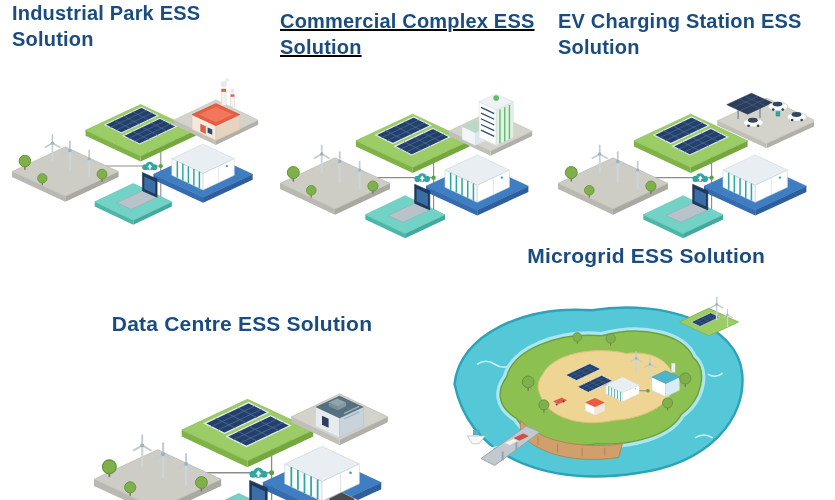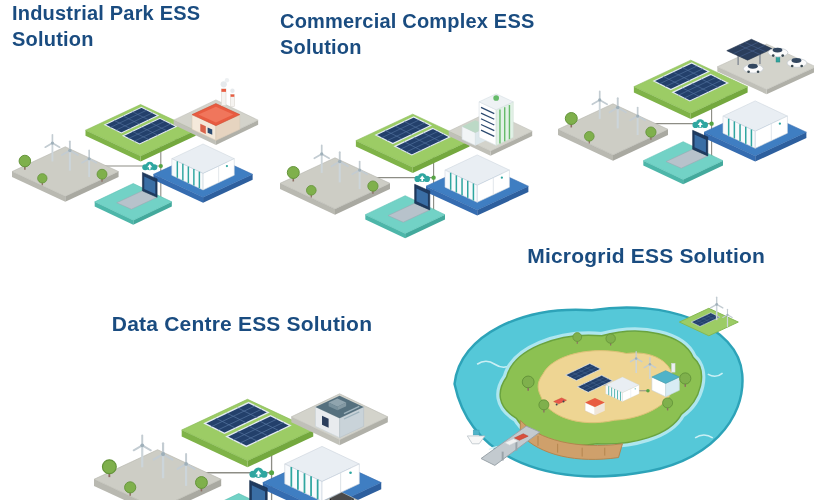--- a/index.html
+++ b/index.html
@@ -13,21 +13,21 @@
     color:var(--title,#1a4c80);
     font-weight:700;
     font-size:20px;
     line-height:1.3;
     letter-spacing:.2px;
   }
   .panel.big h2{font-size:21px;text-align:right;}
   #p-datacentre h2{text-align:center;}
   .scene{display:block;}
   #p-industrial{left:12px;top:0;width:248px;}
-  #p-commercial{left:280px;top:8px;width:264px;}
+  #p-commercial{left:280px;top:8px;width:264px;text-decoration:underline;}
   #p-ev{left:558px;top:8px;width:266px;}
   #p-datacentre{left:92px;top:262px;width:300px;margin-top:48px;}
   #p-microgrid{left:430px;top:242px;width:335px;}
   #p-industrial .scene{width:248px;}
   #p-commercial .scene{width:256px;}
   #p-ev .scene{width:256px;}
   #p-datacentre .scene{width:296px;margin:0 auto;}
   #p-microgrid .scene{width:324px;}
   .defs-svg{position:absolute;width:0;height:0;}
 </style>
@@ -260,20 +260,21 @@
 
 <section class="panel" id="p-commercial">
   <h2>Commercial Complex ESS Solution</h2>
   <svg class="scene" viewBox="0 0 270 192">
     <use href="#g-base"></use>
     <use href="#g-tower"></use>
   </svg>
 </section>
 
 <section class="panel" id="p-ev">
+  <h2>EV Charging Station ESS Solution</h2>
   <svg class="scene" viewBox="0 0 270 192">
     <use href="#g-base"></use>
     <use href="#g-ev"></use>
   </svg>
 </section>
 
 <section class="panel big" id="p-datacentre">
   <h2>Data Centre ESS Solution</h2>
   <svg class="scene" viewBox="0 0 270 192">
     <use href="#g-base"></use>

